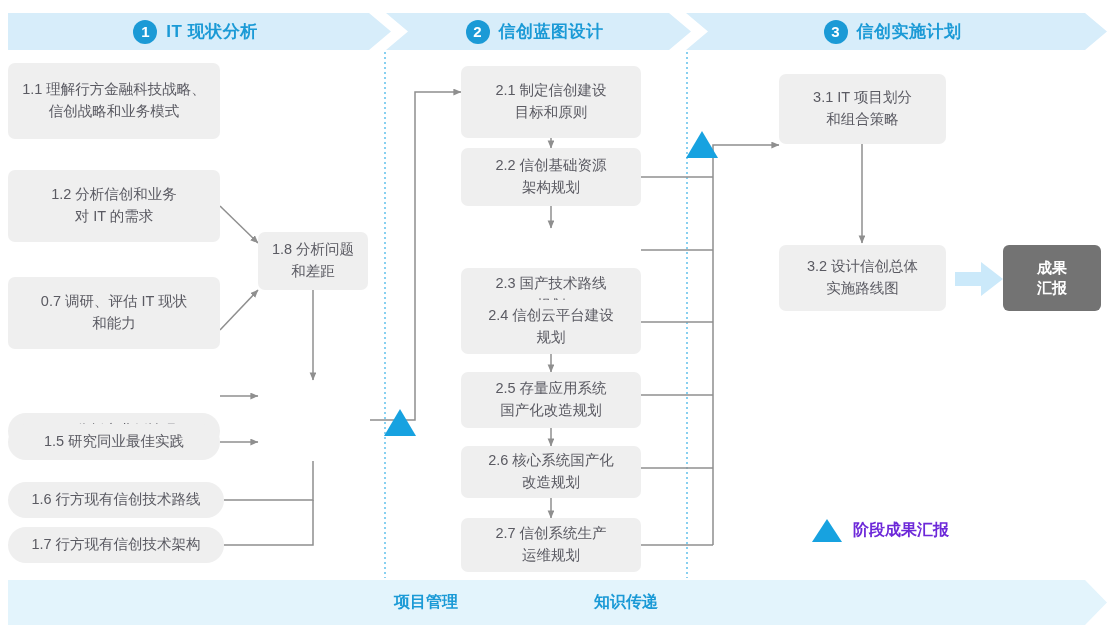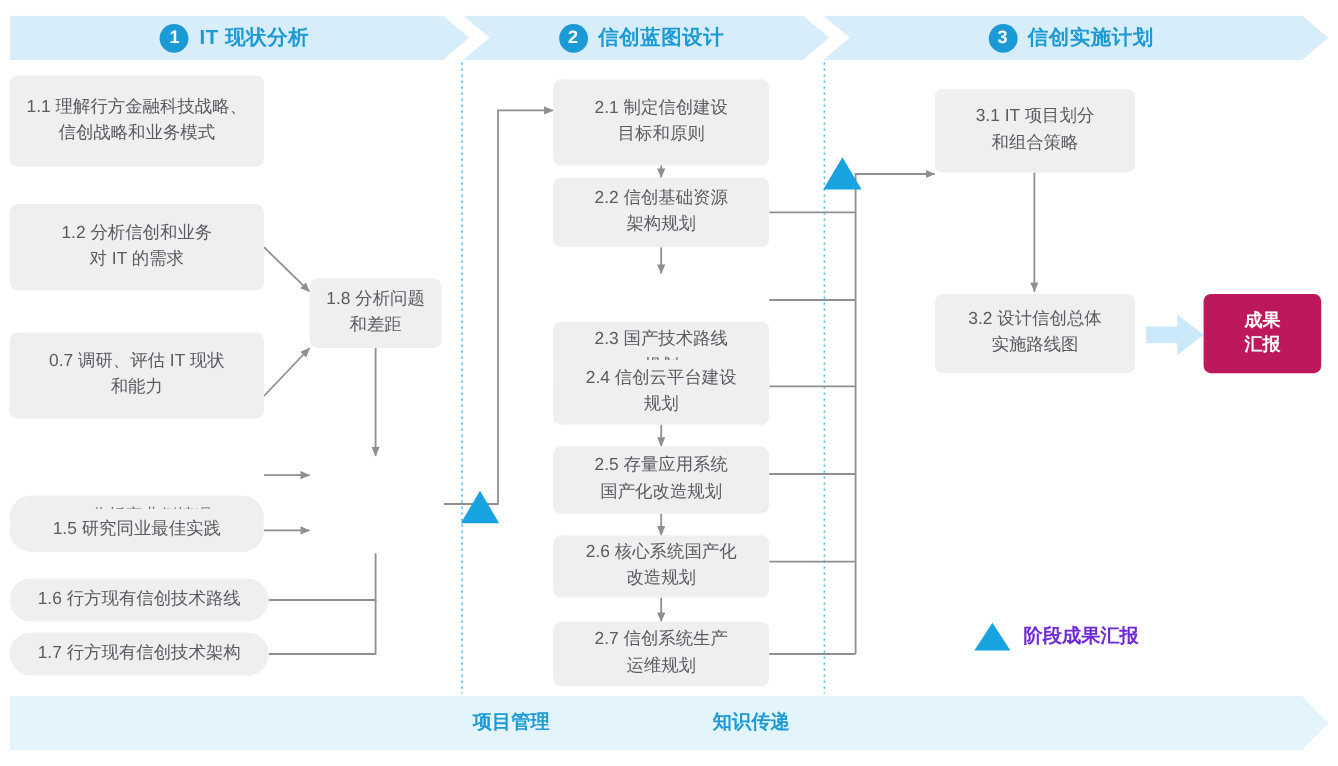--- a/index.html
+++ b/index.html
@@ -60,21 +60,21 @@
     color:#5a5a62;
     font-size:14.5px;
     line-height:1.5;
     display:flex;align-items:center;justify-content:center;
     text-align:center;
     box-sizing:border-box;
     padding:4px 6px;
     white-space:pre-line;
   }
   .node.result{
-    background:#be185d;color:#ffffff;font-weight:bold;font-size:15px;
+    background:#737373;color:#ffffff;font-weight:bold;font-size:15px;
     border-radius:6px;line-height:1.35;
   }
   
   #legend{
     position:absolute;left:812px;top:519px;
     display:flex;align-items:center;gap:11px;
   }
   .legend-tri{
     width:0;height:0;
     border-left:15px solid transparent;

